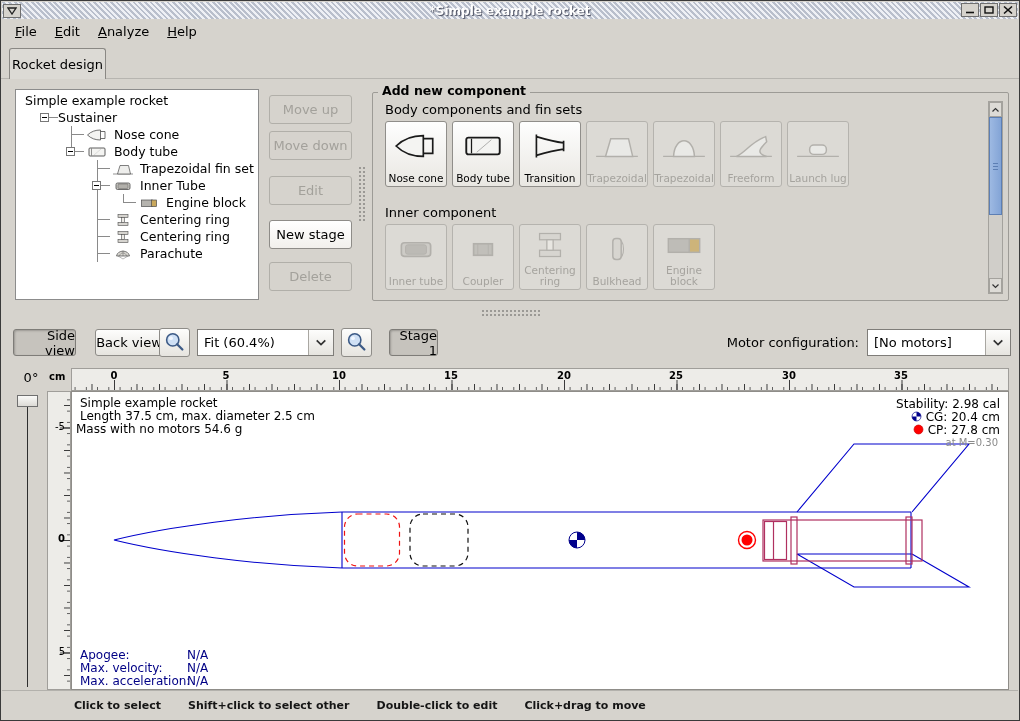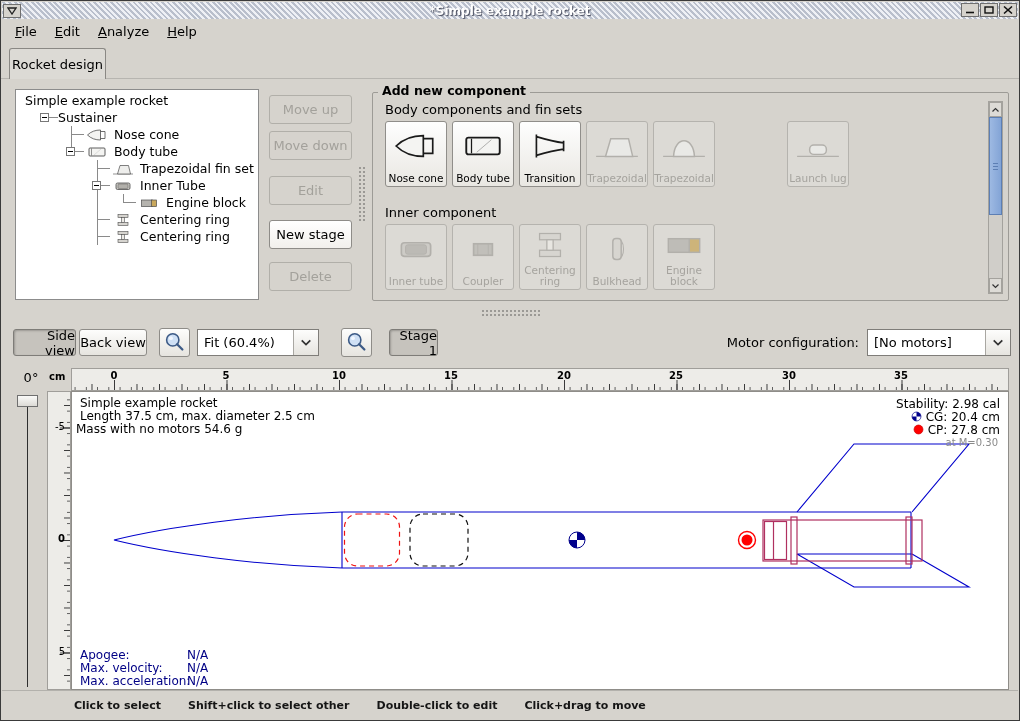--- a/index.html
+++ b/index.html
@@ -274,20 +274,29 @@
     </div>
     <div class="trow">
       <span class="cell"></span>
         <span class="cell"></span>
         <span class="cell t"></span>
       <svg class="ticon">
           <use href="#sym-centering"></use>
         </svg>
       <span class="lbl">Centering ring</span>
     </div>
+    <div class="trow">
+      <span class="cell"></span>
+        <span class="cell"></span>
+        <span class="cell t"></span>
+      <svg class="ticon">
+          <use href="#sym-parachute"></use>
+        </svg>
+      <span class="lbl">Parachute</span>
+    </div>
   </div>
 
   <div class="abtn dis" style="top:94px">Move up</div>
   <div class="abtn dis" style="top:130px">Move down</div>
   <div class="abtn dis" style="top:175px">Edit</div>
   <div class="abtn" style="top:219px;background:linear-gradient(#ffffff,#f2f0ec);">New stage</div>
   <div class="abtn dis" style="top:261px">Delete</div>
 
   <div class="dots-v"></div>
 
@@ -316,20 +325,26 @@
       <svg class="cicon">
           <use href="#sym-fintrap"></use>
         </svg>
       <span class="clabel">Trapezoidal</span>
     </div>
     <div class="cbtn dis" style="left:280px;top:28px;">
       <svg class="cicon">
           <use href="#sym-finell"></use>
         </svg>
       <span class="clabel">Trapezoidal</span>
+    </div>
+    <div class="cbtn dis" style="left:347px;top:28px;">
+      <svg class="cicon">
+          <use href="#sym-finfree"></use>
+        </svg>
+      <span class="clabel">Freeform</span>
     </div>
     <div class="cbtn dis" style="left:414px;top:28px;">
       <svg class="cicon">
           <use href="#sym-launchlug"></use>
         </svg>
       <span class="clabel">Launch lug</span>
     </div>
 
     <div class="grp-label" style="left:12px;top:112px;">Inner component</div>
 
@@ -376,27 +391,27 @@
             <use href="#sym-chevron"></use>
           </svg>
       </div>
     </div>
   </div>
   <div id="group-title">Add new component</div>
 
   <div class="dots-h"></div>
 
   <div class="vbtn pressed" style="left:12px;width:63px;">Side view</div>
-  <div class="vbtn" style="left:78px;width:68px;">Back view</div>
+  <div class="vbtn" style="left:94px;width:68px;">Back view</div>
   <div class="icobtn" style="left:158px;">
     <svg width="21" height="21" viewBox="0 0 24 24">
         <use href="#sym-magnifier"></use>
       </svg>
   </div>
-  <div class="combo" style="left:196px;top:328px;width:122px;height:27px;">
+  <div class="combo" style="left:196px;top:328px;width:137px;height:27px;">
     <span class="cval">Fit (60.4%)</span>
     <span class="carrow">
         <svg width="12" height="9" viewBox="0 0 14 10">
           <use href="#sym-chevron"></use>
         </svg>
       </span>
   </div>
   <div class="icobtn" style="left:340px;">
     <svg width="21" height="21" viewBox="0 0 24 24">
         <use href="#sym-magnifier"></use>

